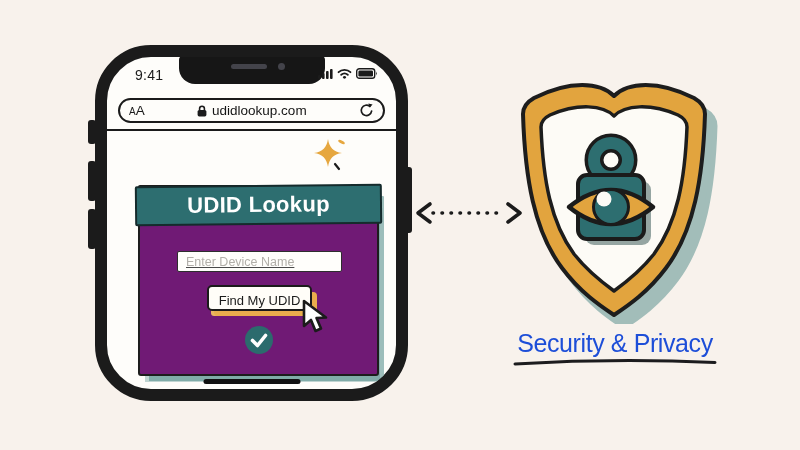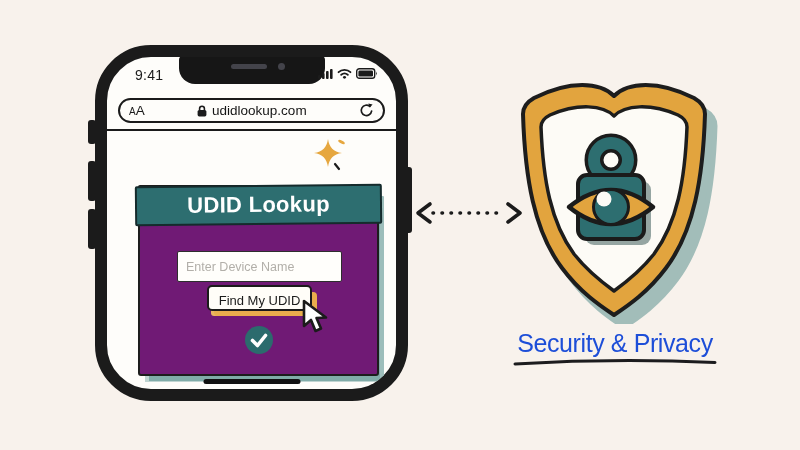--- a/index.html
+++ b/index.html
@@ -48,23 +48,23 @@
     margin-top:28px;
   }
   .banner{
     position:absolute;left:-5px;right:-5px;top:-2px;height:36px;
     background:#2d6e70;border:2.5px solid #152b2c;border-radius:2px;
     display:flex;align-items:center;justify-content:center;
     transform:rotate(-0.6deg);
     color:#ffffff;font-size:22px;font-weight:600;letter-spacing:.3px;
   }
   .device-input{
-    position:absolute;left:37px;top:64px;width:165px;height:31px;box-sizing:border-box;
+    position:absolute;left:37px;top:64px;width:165px;height:21px;box-sizing:border-box;
     border:1.5px solid #2e2e2e;border-radius:2px;background:#fffefb;
-    font-family:"Liberation Sans",sans-serif;font-size:12.5px;padding:0 0 0 8px;color:#4a4a4a;outline:none;
+    font-family:"Liberation Sans",sans-serif;font-size:12.5px;padding:0 0 0 8px;color:#4a4a4a;outline:none;text-decoration:underline;
   }
   .device-input::placeholder{color:#b2afa9;}
   .find-btn{
     position:absolute;left:67px;top:98px;width:105px;height:26px;box-sizing:border-box;
     border:2px solid #1b1b1b;border-radius:5px;background:#fffdf8;
     font-family:"Liberation Sans",sans-serif;font-size:13px;color:#1b1b1b;
     box-shadow:6px 6px 0 -1px #e9ad4d, 2px 7px 0 -2px #ebb662;
     display:flex;align-items:flex-end;justify-content:center;cursor:pointer;
   }
   .check-badge{

